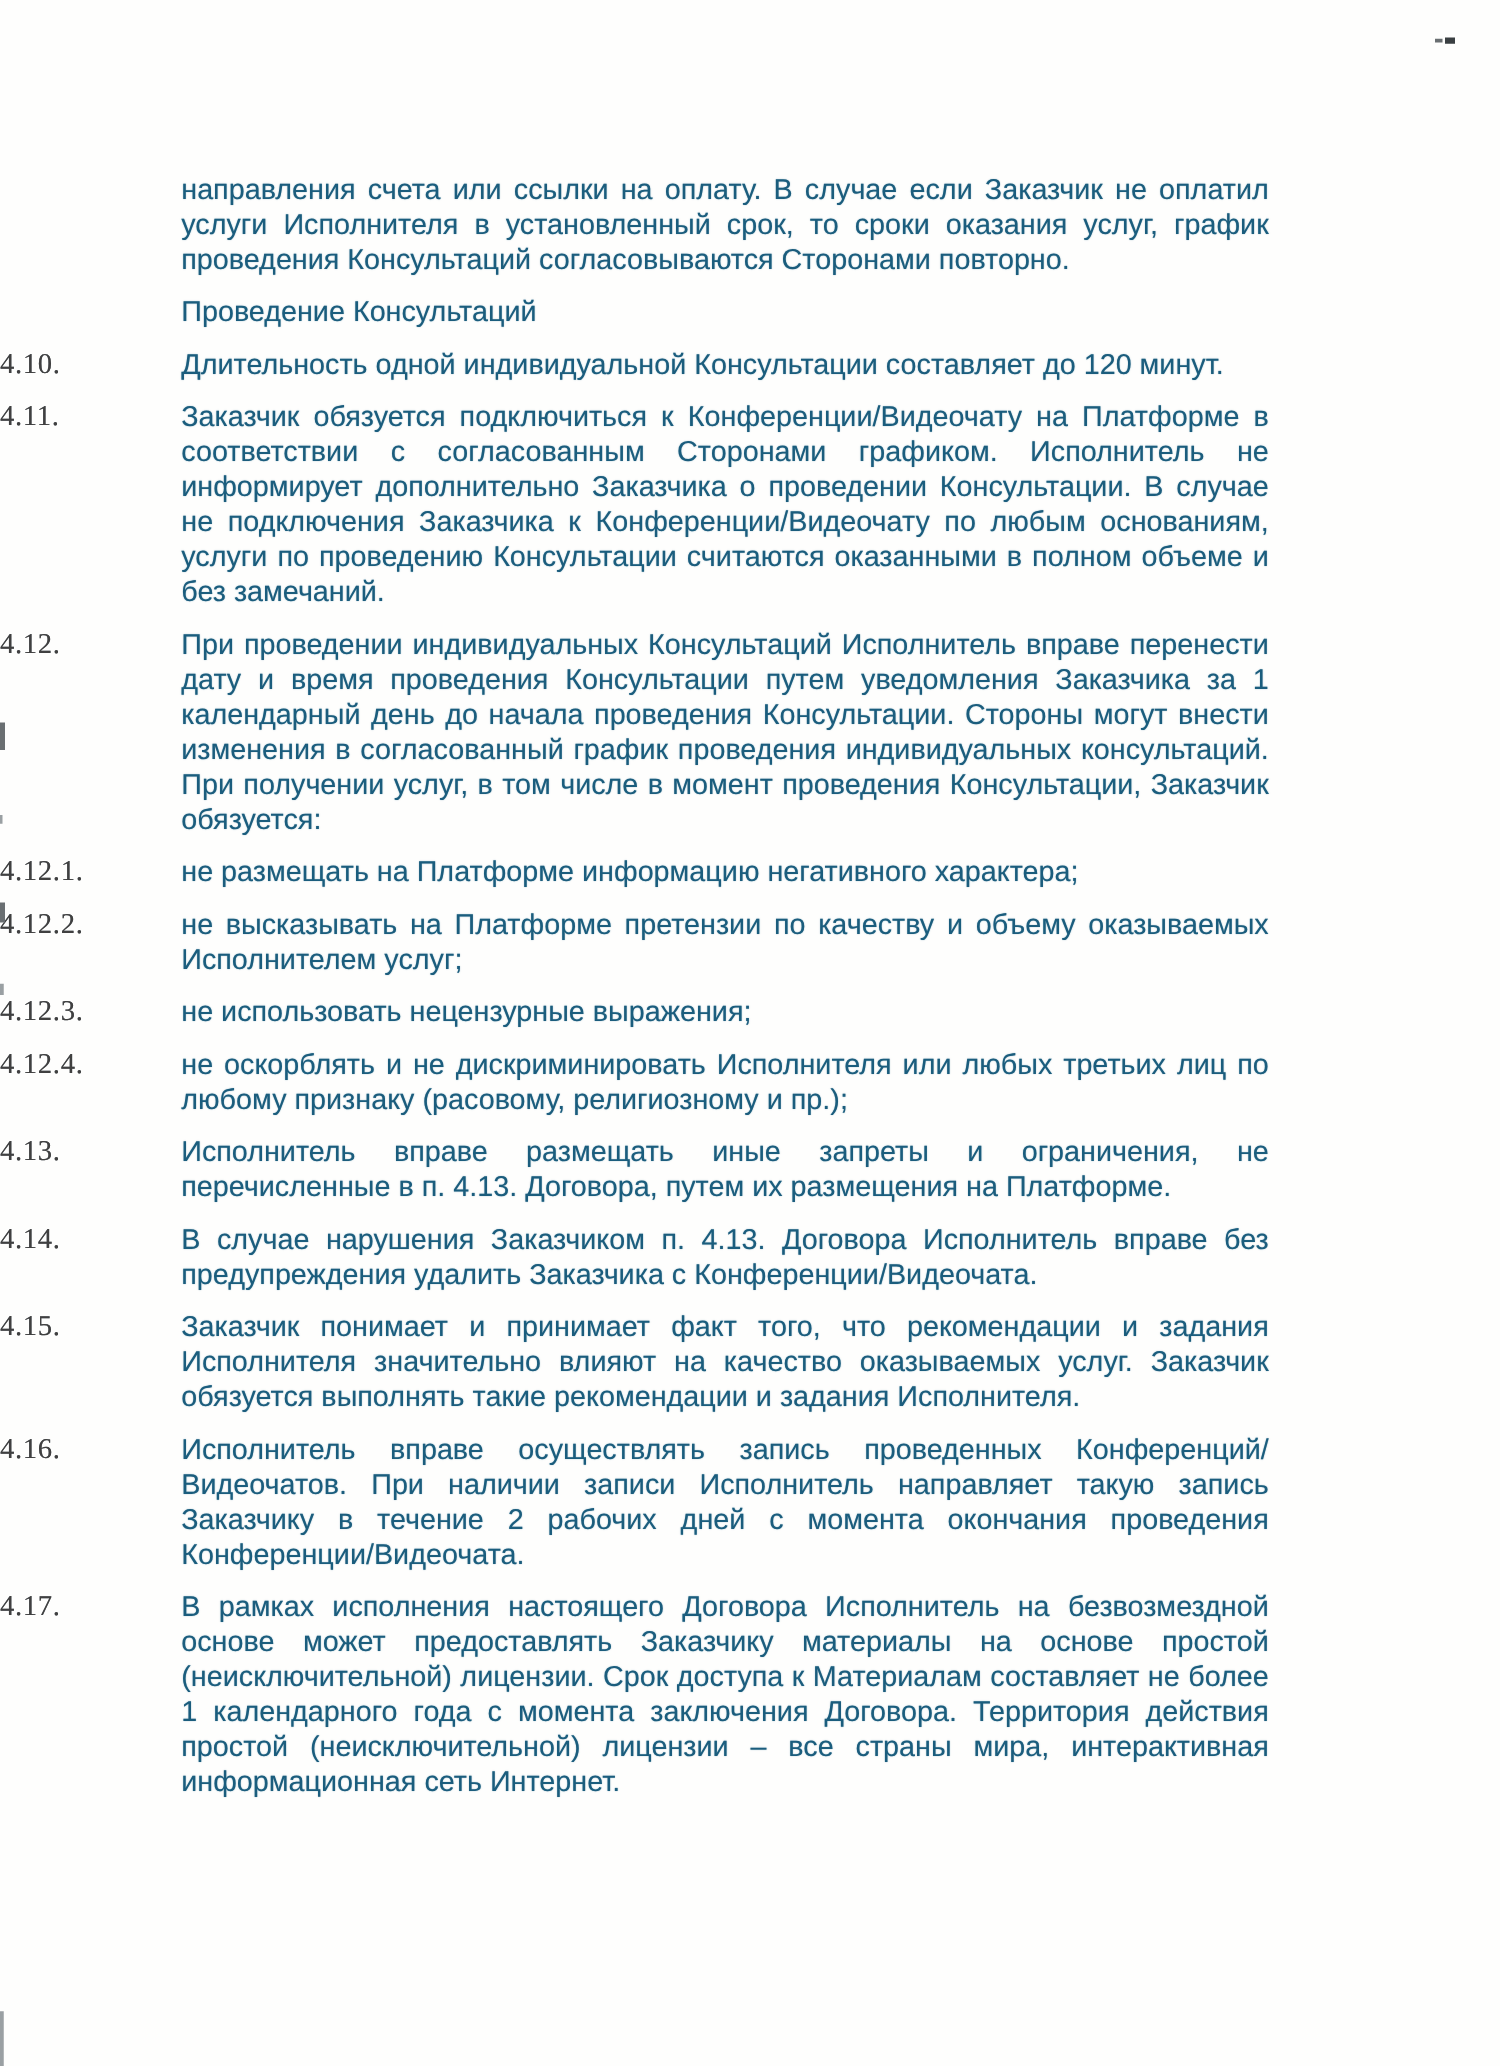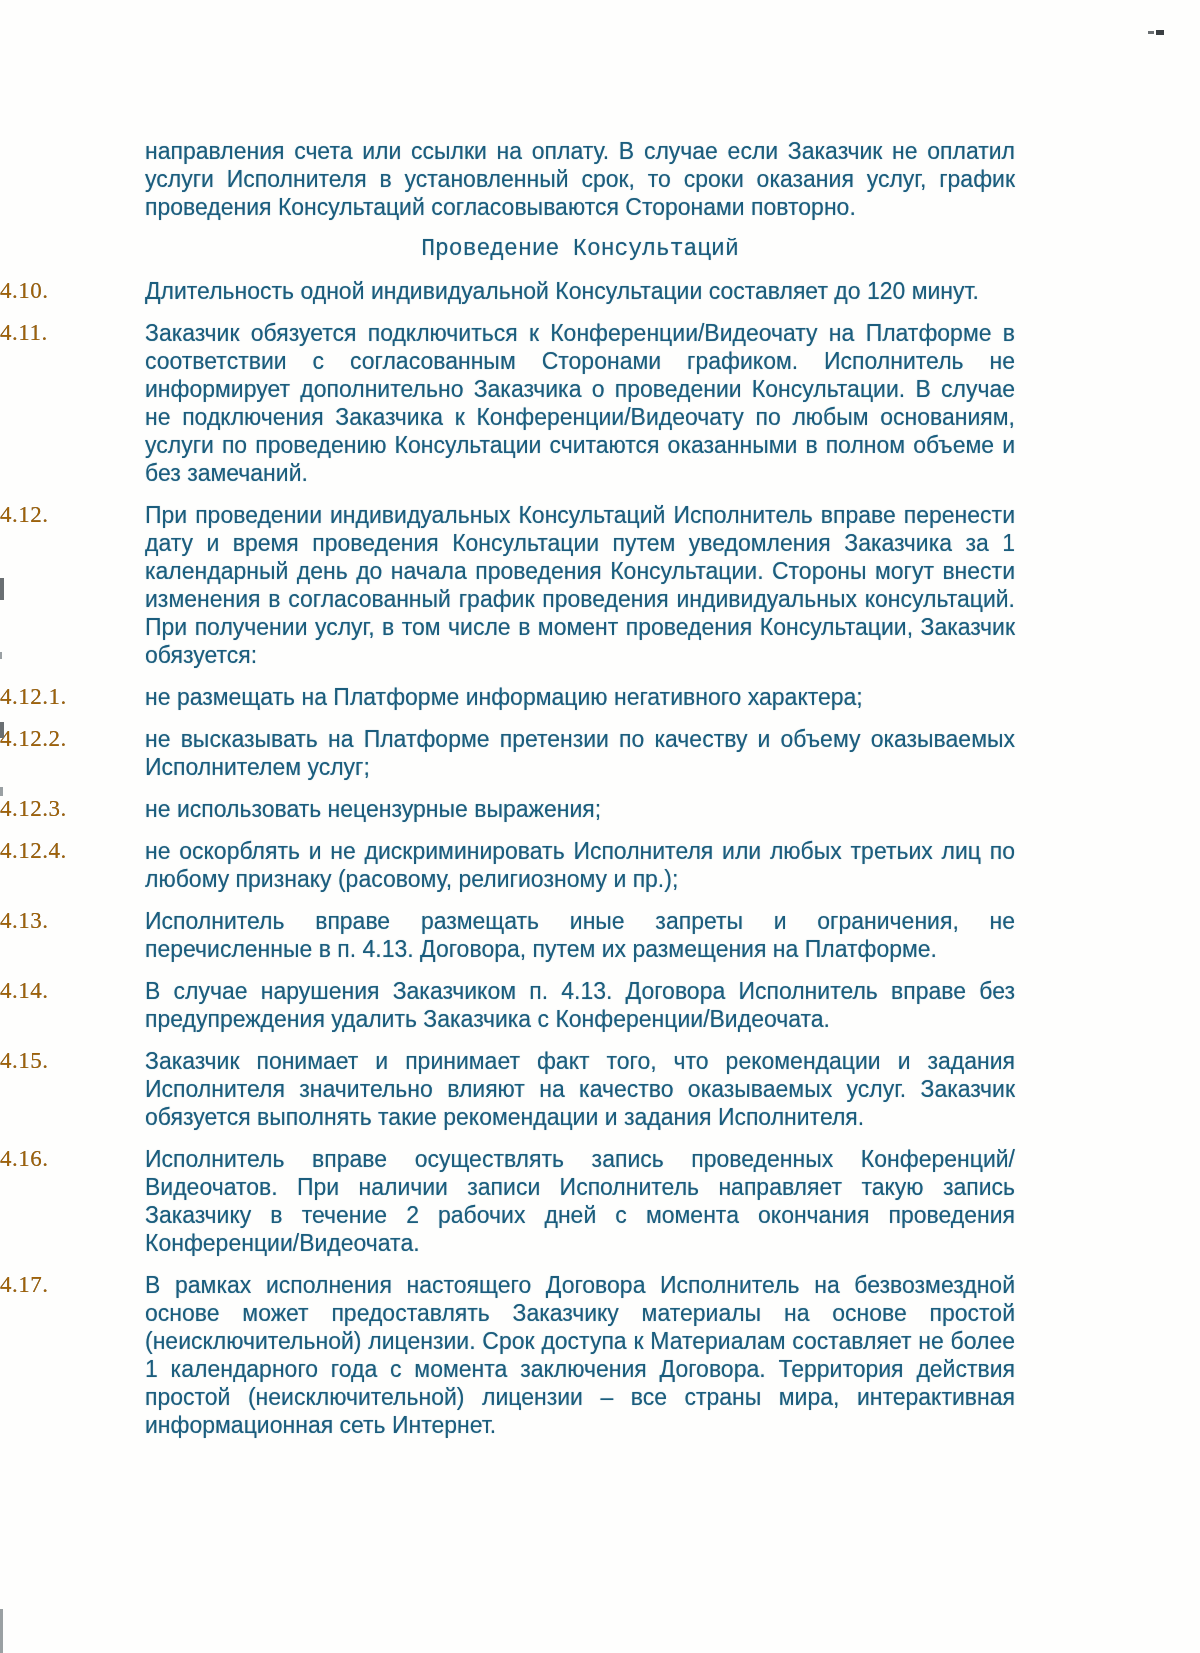--- a/index.html
+++ b/index.html
@@ -31,35 +31,34 @@
   }
 
   .para {
     text-align: justify;
     text-align-last: left;
     margin-bottom: 14px;
     position: relative;
   }
 
   .doc-heading {
-    text-align: center;
+    text-align: left;
     margin-bottom: 14px;
     position: relative;
-    font-family: Liberation Mono, monospace;
   }
 
   .clause { position: relative; }
 
   .clause-num {
     position: absolute;
     left: -145px;
     top: 0;
     width: 106px;
     font-family: "Liberation Serif", serif;
-    color: #a16207;
+    color: #404040;
     font-size: 23px;
     letter-spacing: 0.5px;
     text-shadow: 0 0 0.5px rgba(40, 55, 70, 0.6);
     white-space: nowrap;
   }
 
   
   .artifact {
     position: absolute;
     background: #6a6f72;

